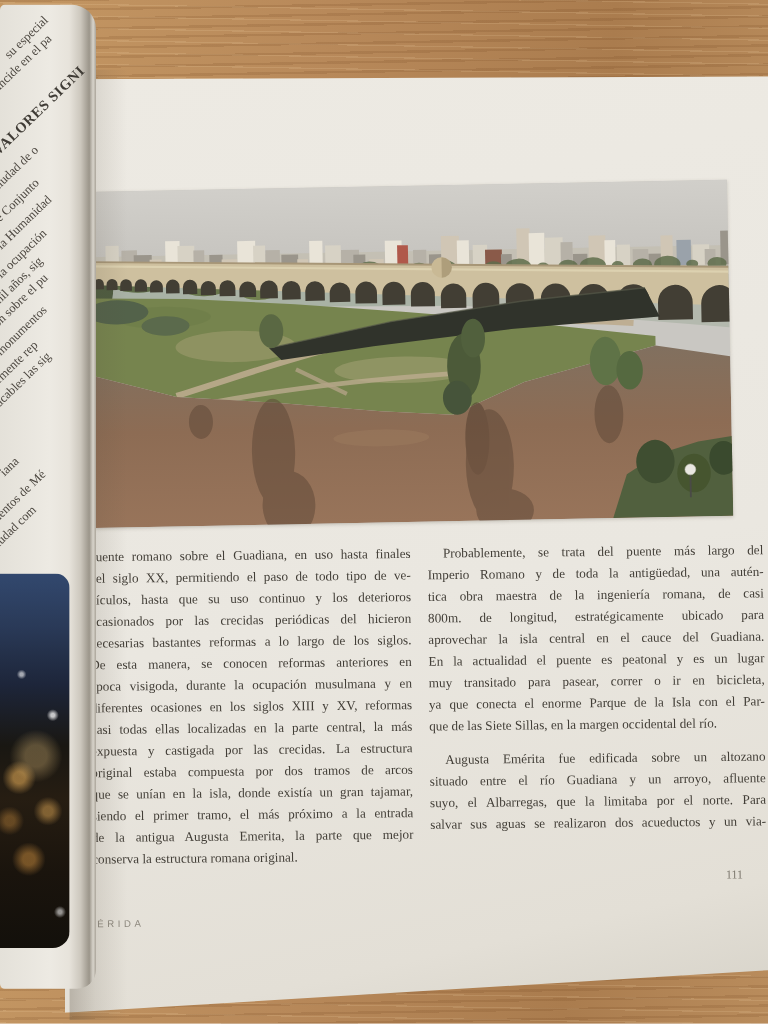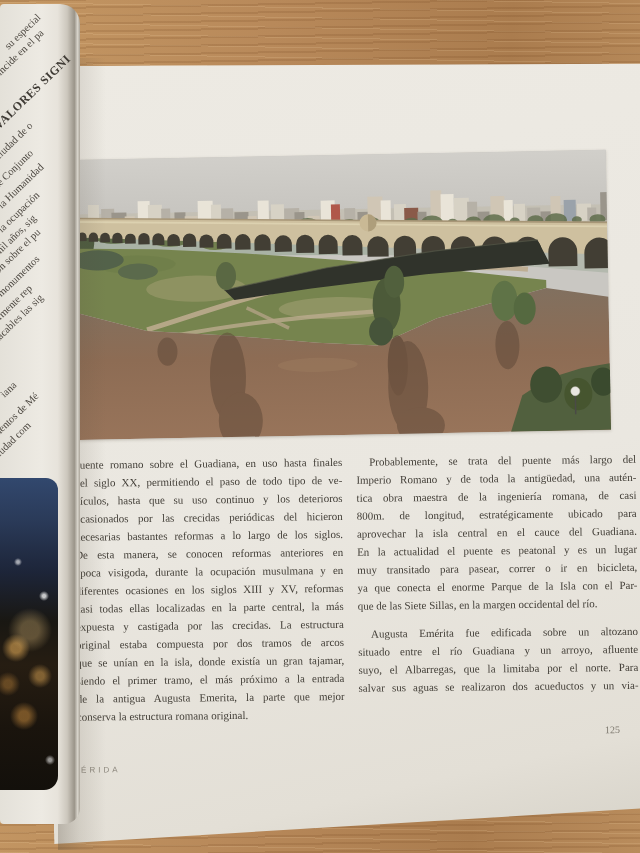--- a/index.html
+++ b/index.html
@@ -291,21 +291,21 @@
       <div>
           <div class="j i tline">Augusta Emérita fue edificada sobre un altozano</div>
           <div class="j tline">situado entre el río Guadiana y un arroyo, afluente</div>
           <div class="j tline">suyo, el Albarregas, que la limitaba por el norte. Para</div>
           <div class="j tline">salvar sus aguas se realizaron dos acueductos y un via-</div>
         </div>
     </div>
   </div>
 
   <div class="footer-label">MÉRIDA</div>
-  <div class="page-number">125</div>
+  <div class="page-number">111</div>
 </div>
 
 <div class="gutter-shadow"></div>
 
 <div class="left-page">
   <div class="lp-text">
       <div class="lpf">su especial</div>
       <div class="lpf">incide en el pa</div>
       <div class="lpf">VALORES SIGNI</div>
       <div class="lpf">ciudad de o</div>

